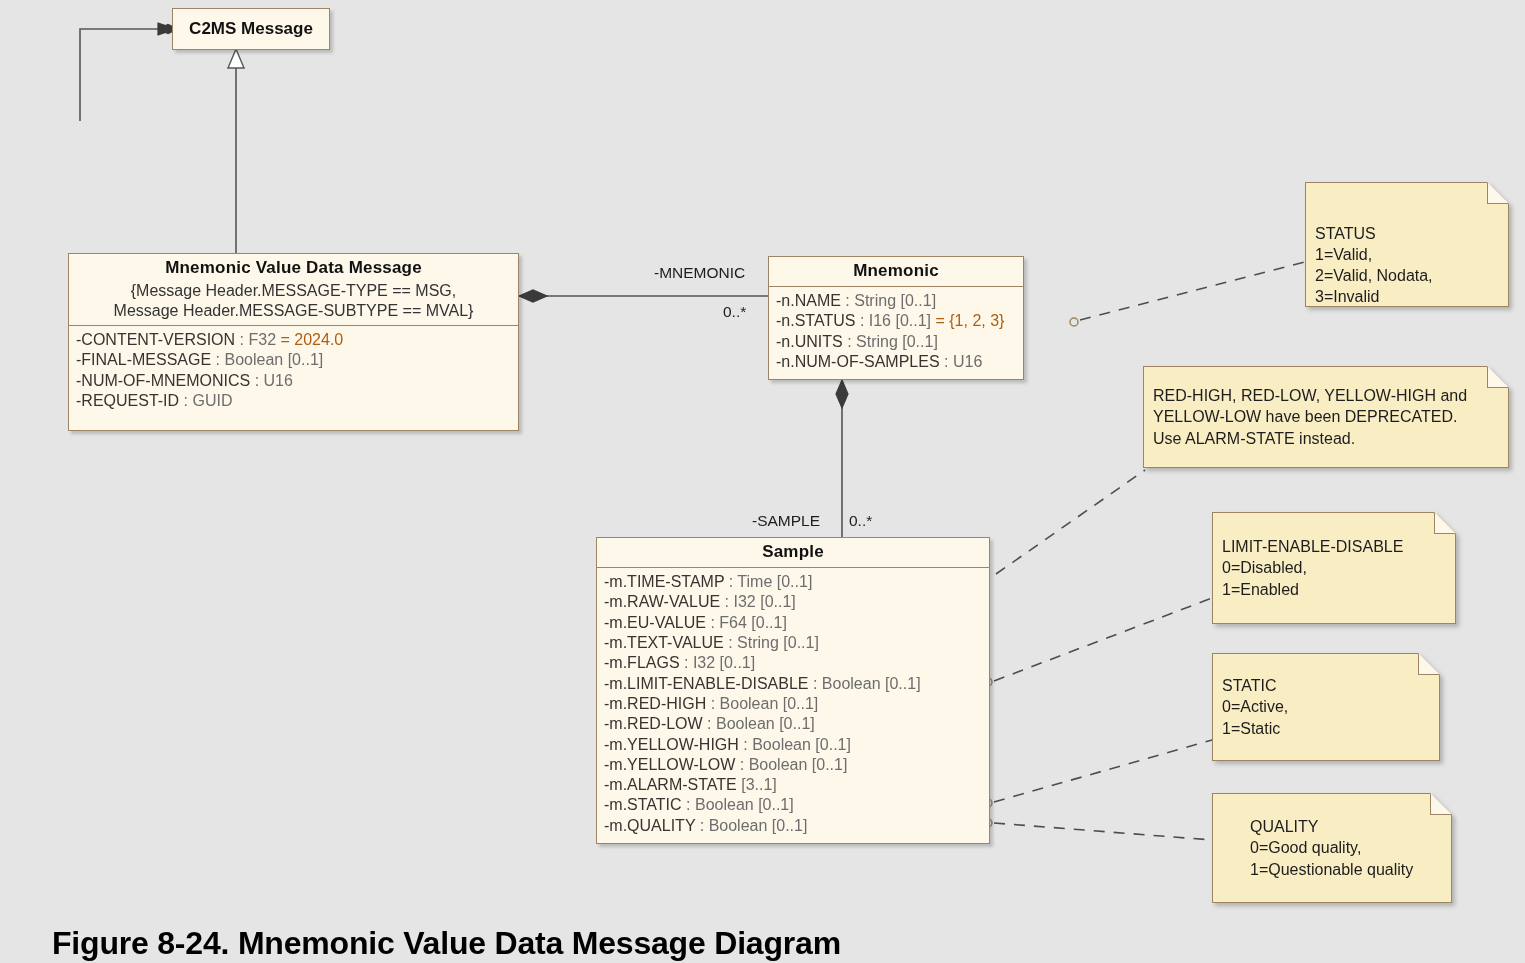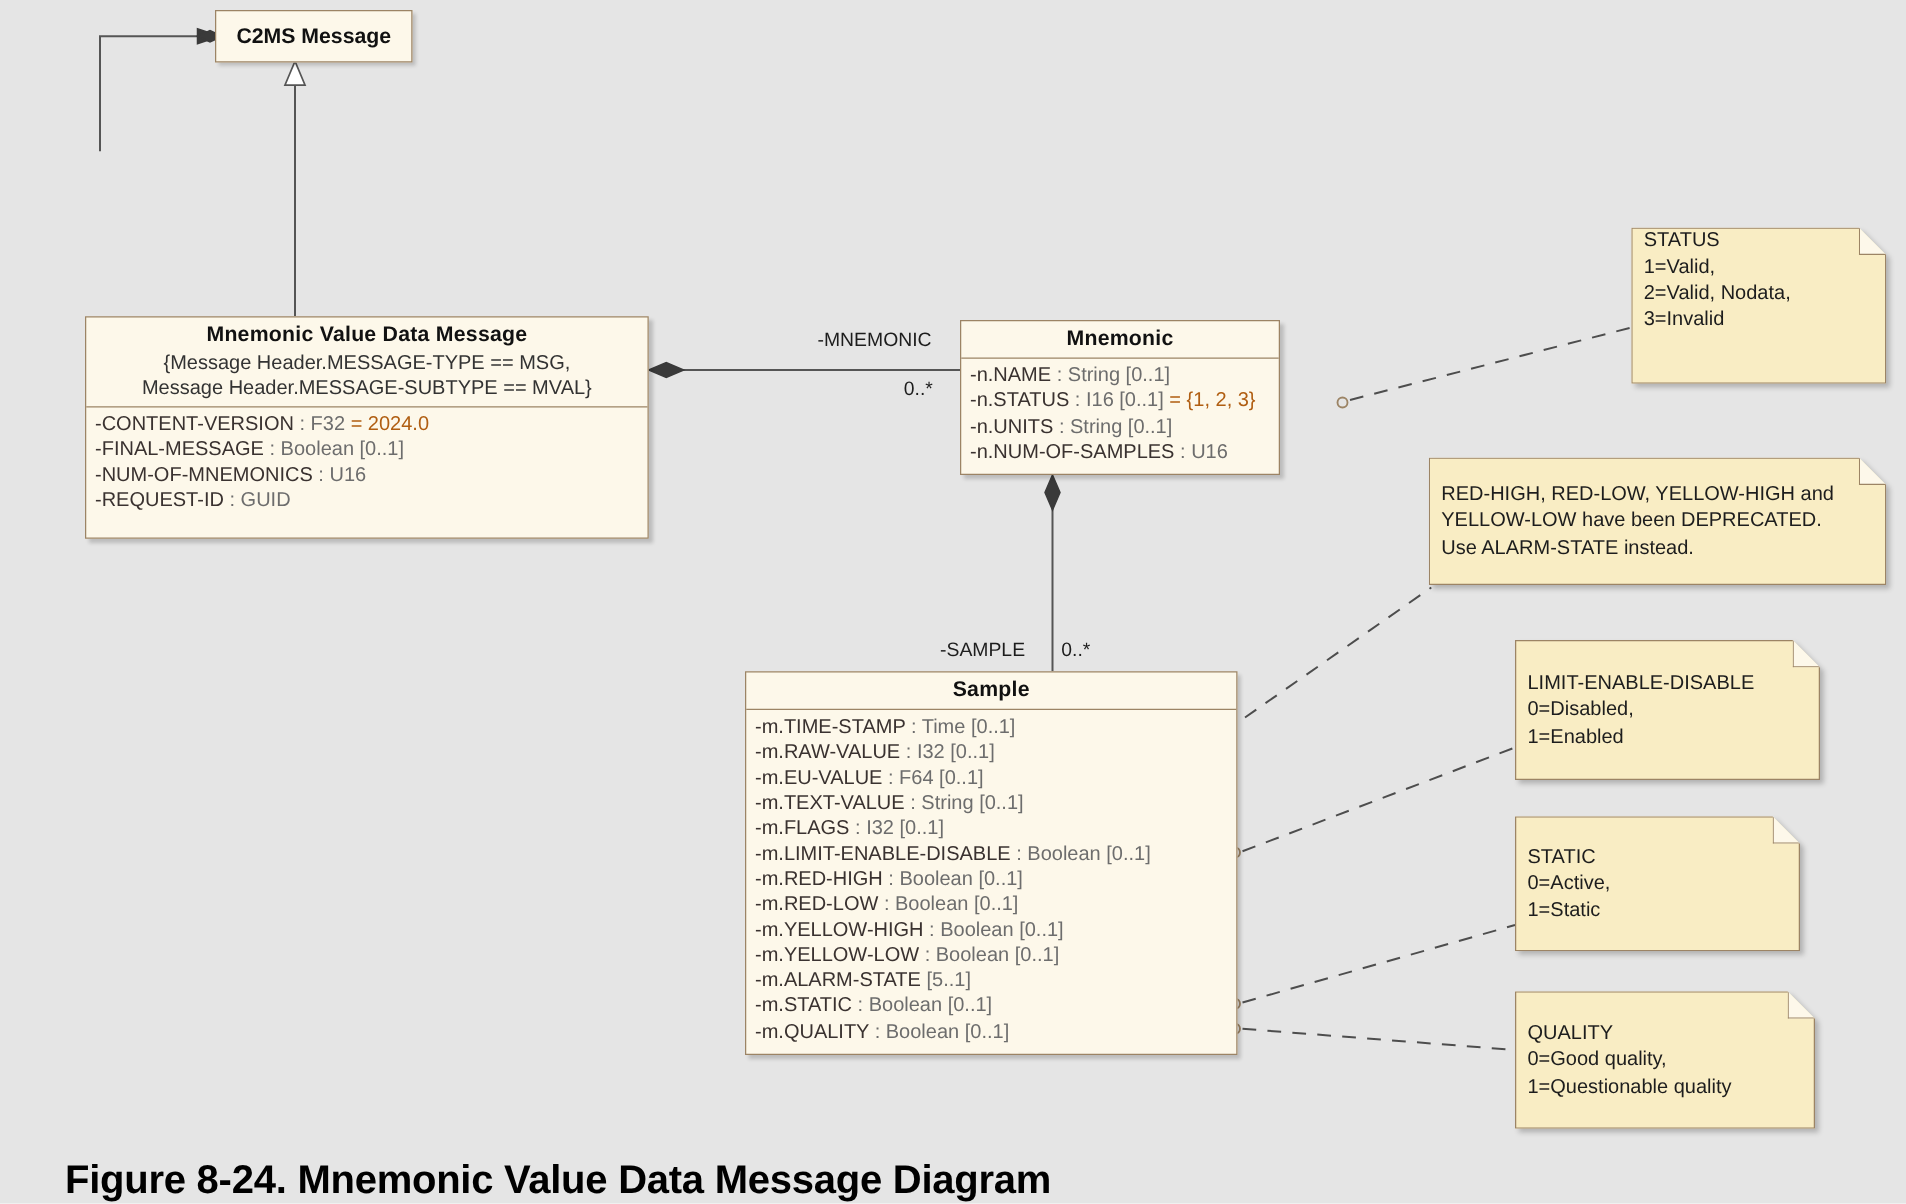--- a/index.html
+++ b/index.html
@@ -277,21 +277,21 @@
       <div class="attr-row">
         <span class="a-name">-m.YELLOW-HIGH</span>
         <span class="a-type">: Boolean [0..1]</span>
       </div>
       <div class="attr-row">
         <span class="a-name">-m.YELLOW-LOW</span>
         <span class="a-type">: Boolean [0..1]</span>
       </div>
       <div class="attr-row">
         <span class="a-name">-m.ALARM-STATE</span>
-        <span class="a-type">[5..1]</span>
+        <span class="a-type">[3..1]</span>
       </div>
       <div class="attr-row">
         <span class="a-name">-m.STATIC</span>
         <span class="a-type">: Boolean [0..1]</span>
       </div>
       <div class="attr-row">
         <span class="a-name">-m.QUALITY</span>
         <span class="a-type">: Boolean [0..1]</span>
       </div>
     </div>
@@ -303,21 +303,21 @@
   <div class="edge-label" style="left:723px; top:303px;">
     <span>0..*</span>
   </div>
   <div class="edge-label" style="left:752px; top:512px;">
     <span>-SAMPLE</span>
   </div>
   <div class="edge-label" style="left:849px; top:512px;">
     <span>0..*</span>
   </div>
 
-  <div class="uml-note" style="left:1305px; top:182px; width:204px; height:125px; display:flex; align-items:flex-start;">
+  <div class="uml-note" style="left:1305px; top:182px; width:204px; height:125px; display:flex; align-items:flex-end;">
     <div class="note-body"></div>
     <div class="note-fold"></div>
     <div class="note-text">STATUS
 1=Valid,
 2=Valid, Nodata,
 3=Invalid</div>
   </div>
 
   <div class="uml-note" style="left:1143px; top:366px; width:366px; height:102px; display:flex; align-items:center;">
     <div class="note-body"></div>
@@ -336,21 +336,21 @@
   </div>
 
   <div class="uml-note" style="left:1212px; top:653px; width:228px; height:108px; display:flex; align-items:center;">
     <div class="note-body"></div>
     <div class="note-fold"></div>
     <div class="note-text">STATIC
 0=Active,
 1=Static</div>
   </div>
 
-  <div class="uml-note" style="left:1212px; top:793px; width:240px; height:110px; display:flex; align-items:center;">
+  <div class="uml-note" style="left:1212px; top:793px; width:240px; height:110px; display:flex; align-items:center;padding-left:28px;">
     <div class="note-body"></div>
     <div class="note-fold"></div>
     <div class="note-text">QUALITY
 0=Good quality,
 1=Questionable quality</div>
   </div>
 
   <div class="fig-caption" style="left:52px; top:925px;">Figure 8-24. Mnemonic Value Data Message Diagram</div>
 
 </div>

